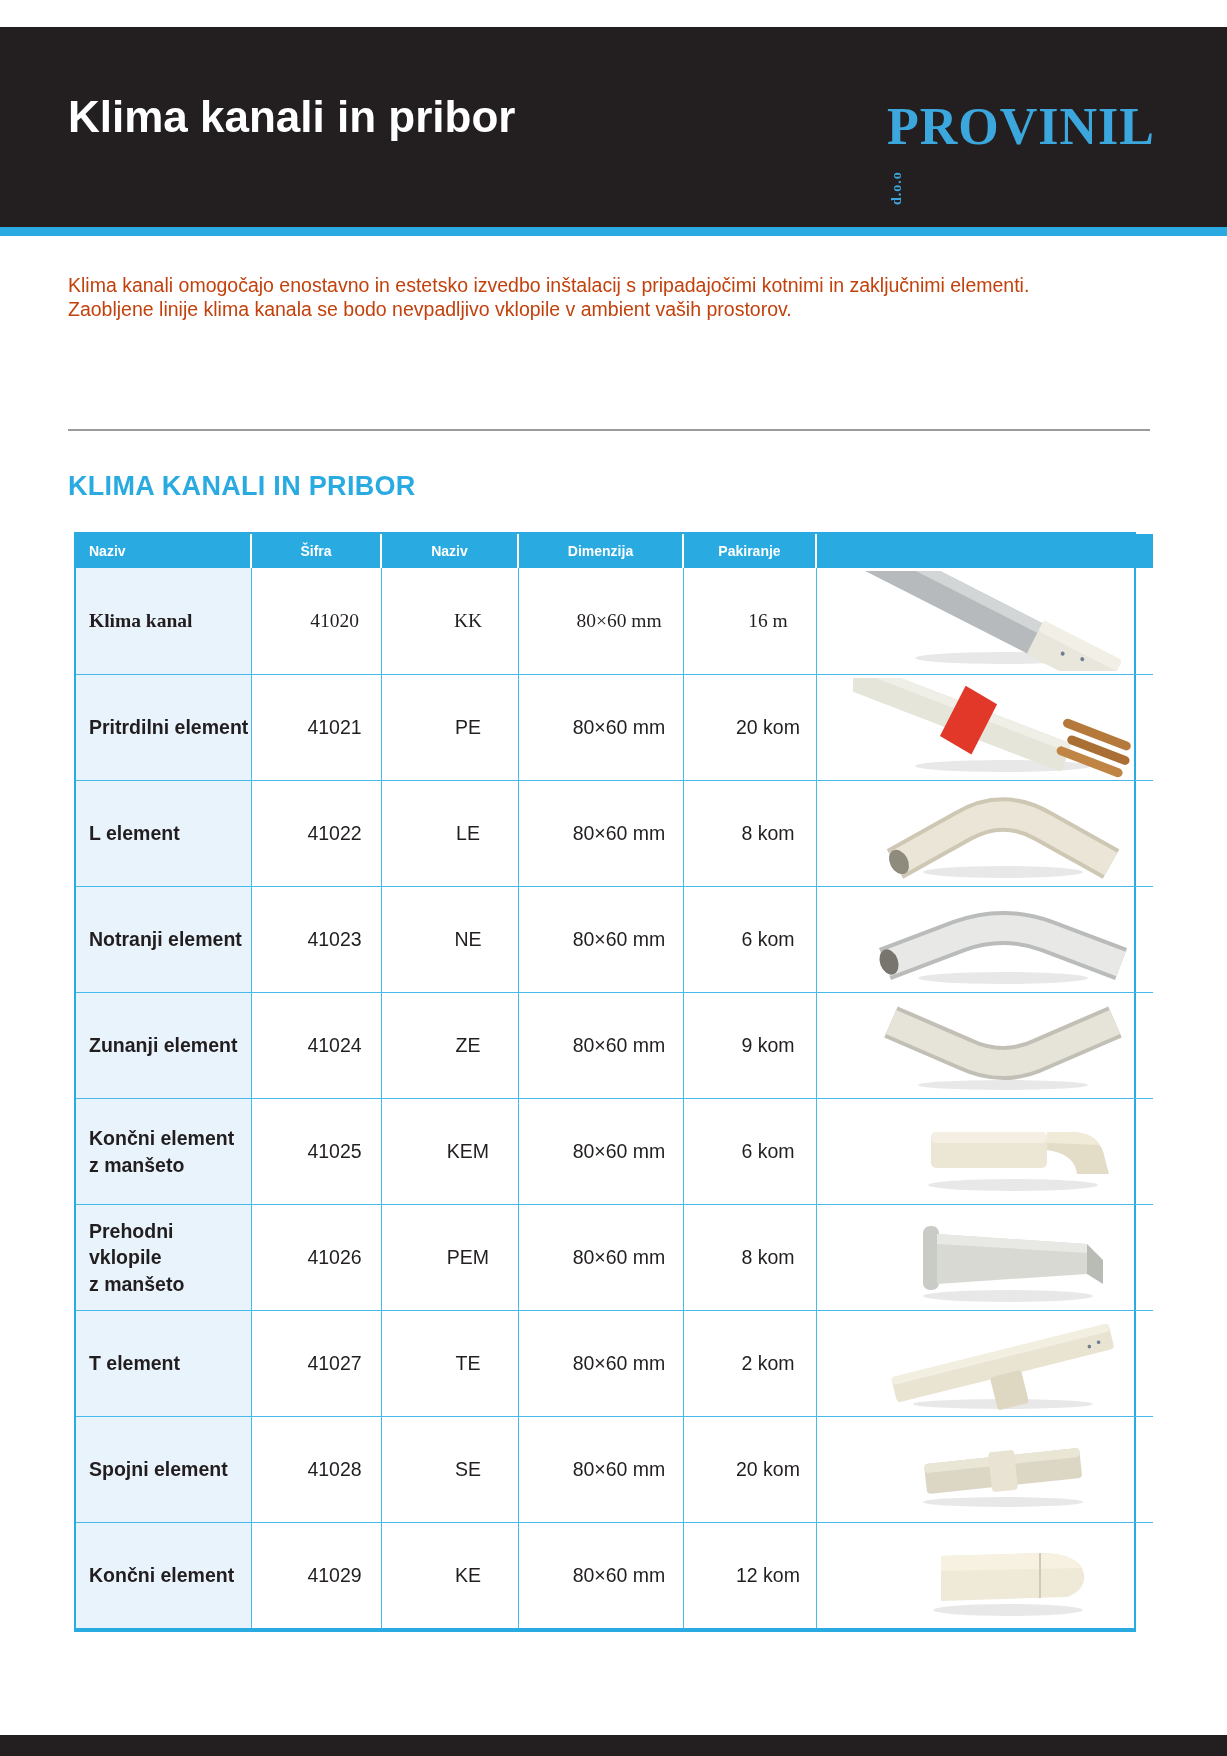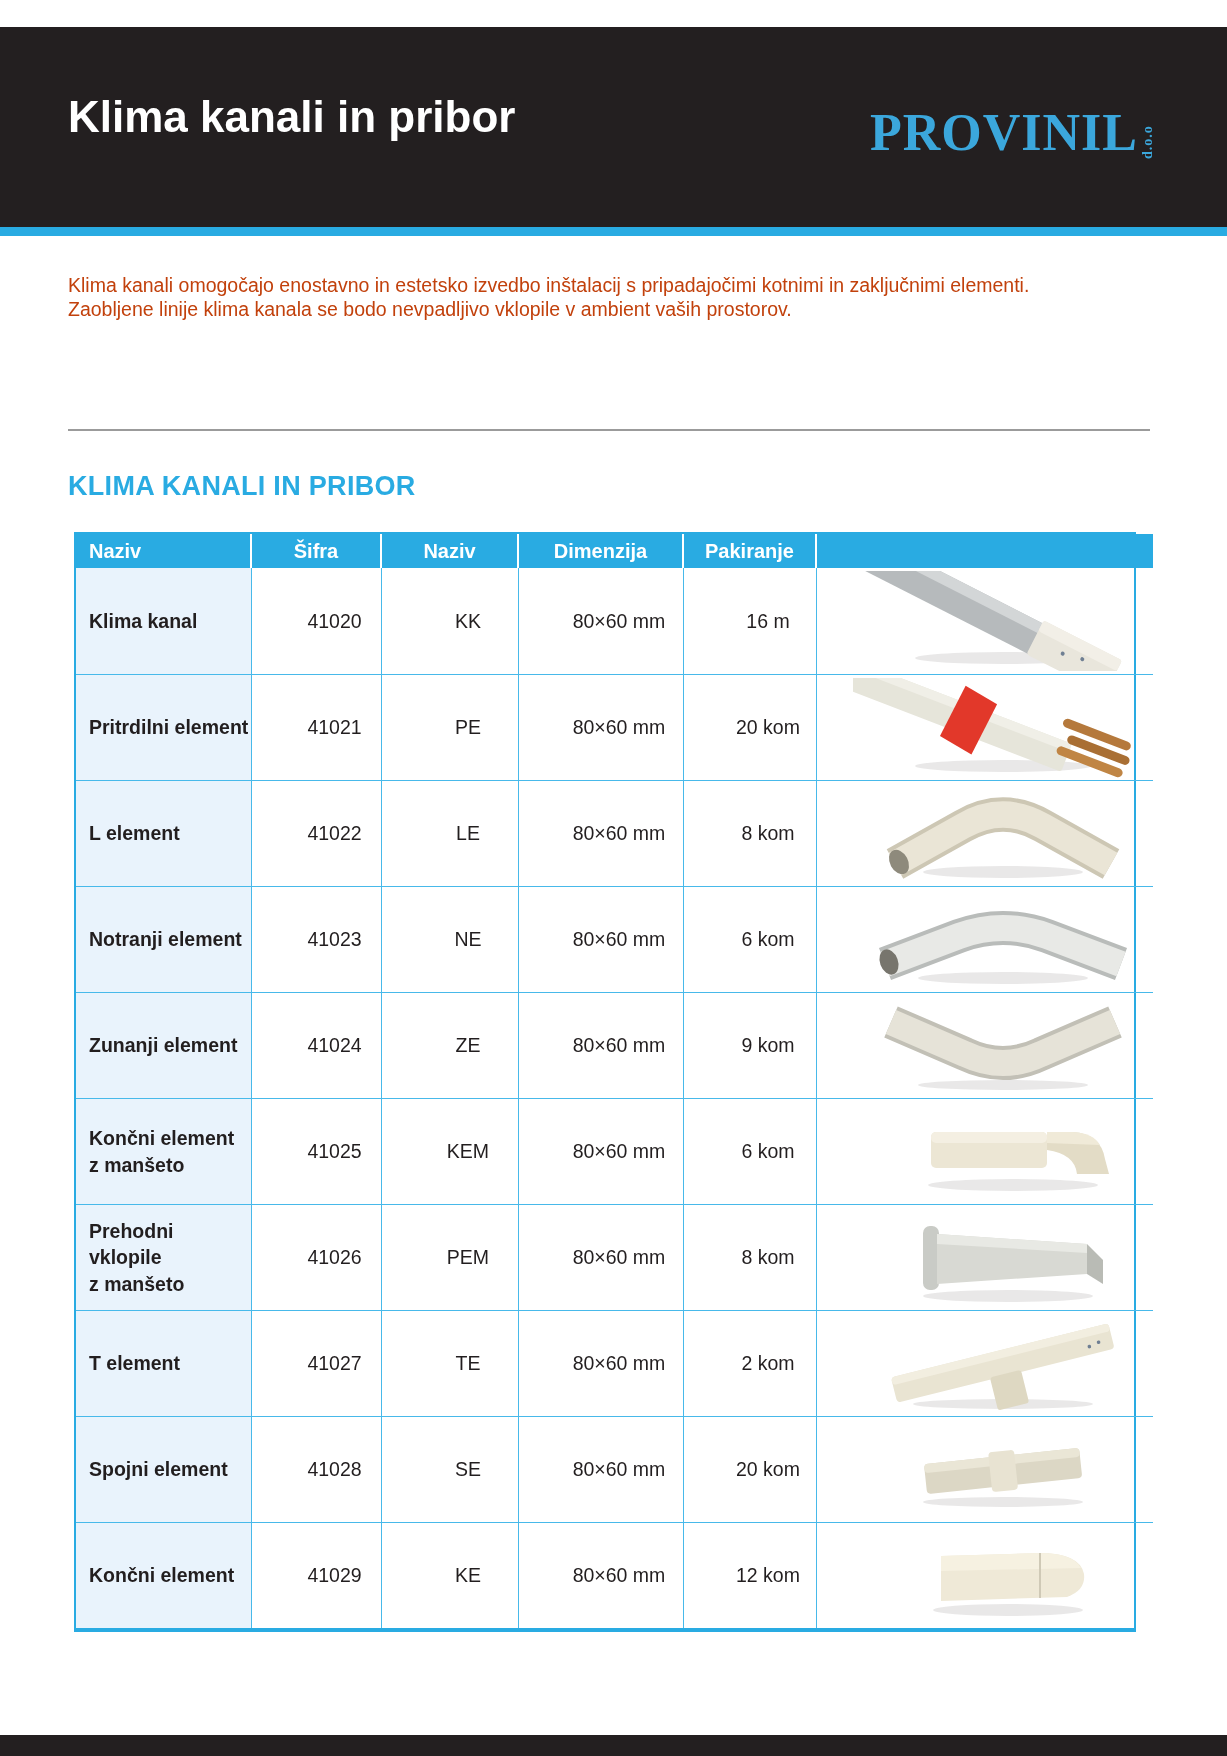--- a/index.html
+++ b/index.html
@@ -7,21 +7,21 @@
     position:relative; width:1227px; height:1756px; background:#ffffff;
     overflow:hidden; font-family:"Liberation Sans", sans-serif; color:#221e1f;margin-top:27px;
   }
 
   
   .header { position:absolute; top:0; left:0; width:1227px; height:200px; background:#231f20; }
   .page-title {
     position:absolute; left:68px; top:66px; margin:0;
     font-size:44px; font-weight:700; color:#ffffff; letter-spacing:0px; line-height:1.1;
   }
-  .logo { position:absolute; right:72px; top:80px; display:flex; align-items:flex-start; }
+  .logo { position:absolute; right:72px; top:74px; display:flex; align-items:flex-start;flex-direction:column; }
   .logo-main {
     font-family:"Liberation Serif", serif; font-weight:700; font-size:52px;
     color:#3ba7dc; letter-spacing:1px; line-height:1;
   }
   .logo-suffix {
     font-family:"Liberation Serif", serif; font-weight:700; font-size:14px; color:#3ba7dc;
     writing-mode:vertical-rl; transform:rotate(180deg); line-height:1;
     letter-spacing:1px; height:50px; margin-left:3px; margin-top:2px; display:inline-block;
   }
   .accent-bar { position:absolute; top:200px; left:0; width:1227px; height:9px; background:#29abe2; }
@@ -43,35 +43,35 @@
   
   .table {
     position:absolute; top:505px; left:74px; width:1062px;
     border:2px solid #29abe2; border-bottom-width:4px;
     display:grid; grid-template-columns:176px 130px 137px 165px 133px 1fr;
     background:#ffffff; box-sizing:border-box;
   }
   .th {
     height:34px; background:#29abe2; color:#ffffff;
     display:flex; align-items:center; justify-content:center;
-    font-size:20px; font-weight:700; border-right:2px solid #ffffff; box-sizing:border-box;
+    font-size:14px; font-weight:700; border-right:2px solid #ffffff; box-sizing:border-box;
   }
   .th.first { justify-content:flex-start; padding-left:13px; }
   .th.last  { border-right:none; }
   .td {
     height:106px; display:flex; align-items:center; justify-content:center;
     font-size:19.5px; color:#221e1f; box-sizing:border-box;
     border-right:1.6px solid #47b9ea; border-top:1.6px solid #47b9ea;padding-left:36px;
   }
   .td.name {
     background:#e9f3fc; justify-content:flex-start; padding-left:13px;
     font-weight:700; white-space:pre-line; line-height:1.35;
   }
   .td.last { border-right:none; }
-  .td.r0   { border-top:none; }
+  .td.r0   { border-top:none;font-family:Liberation Serif, serif; }
   .td.photo-cell svg { display:block; }
 
   
   .footer { position:absolute; top:1708px; left:0; width:1227px; height:48px; background:#231f20; }
 </style>
 </head>
 <body>
 
 <div class="page">
 

